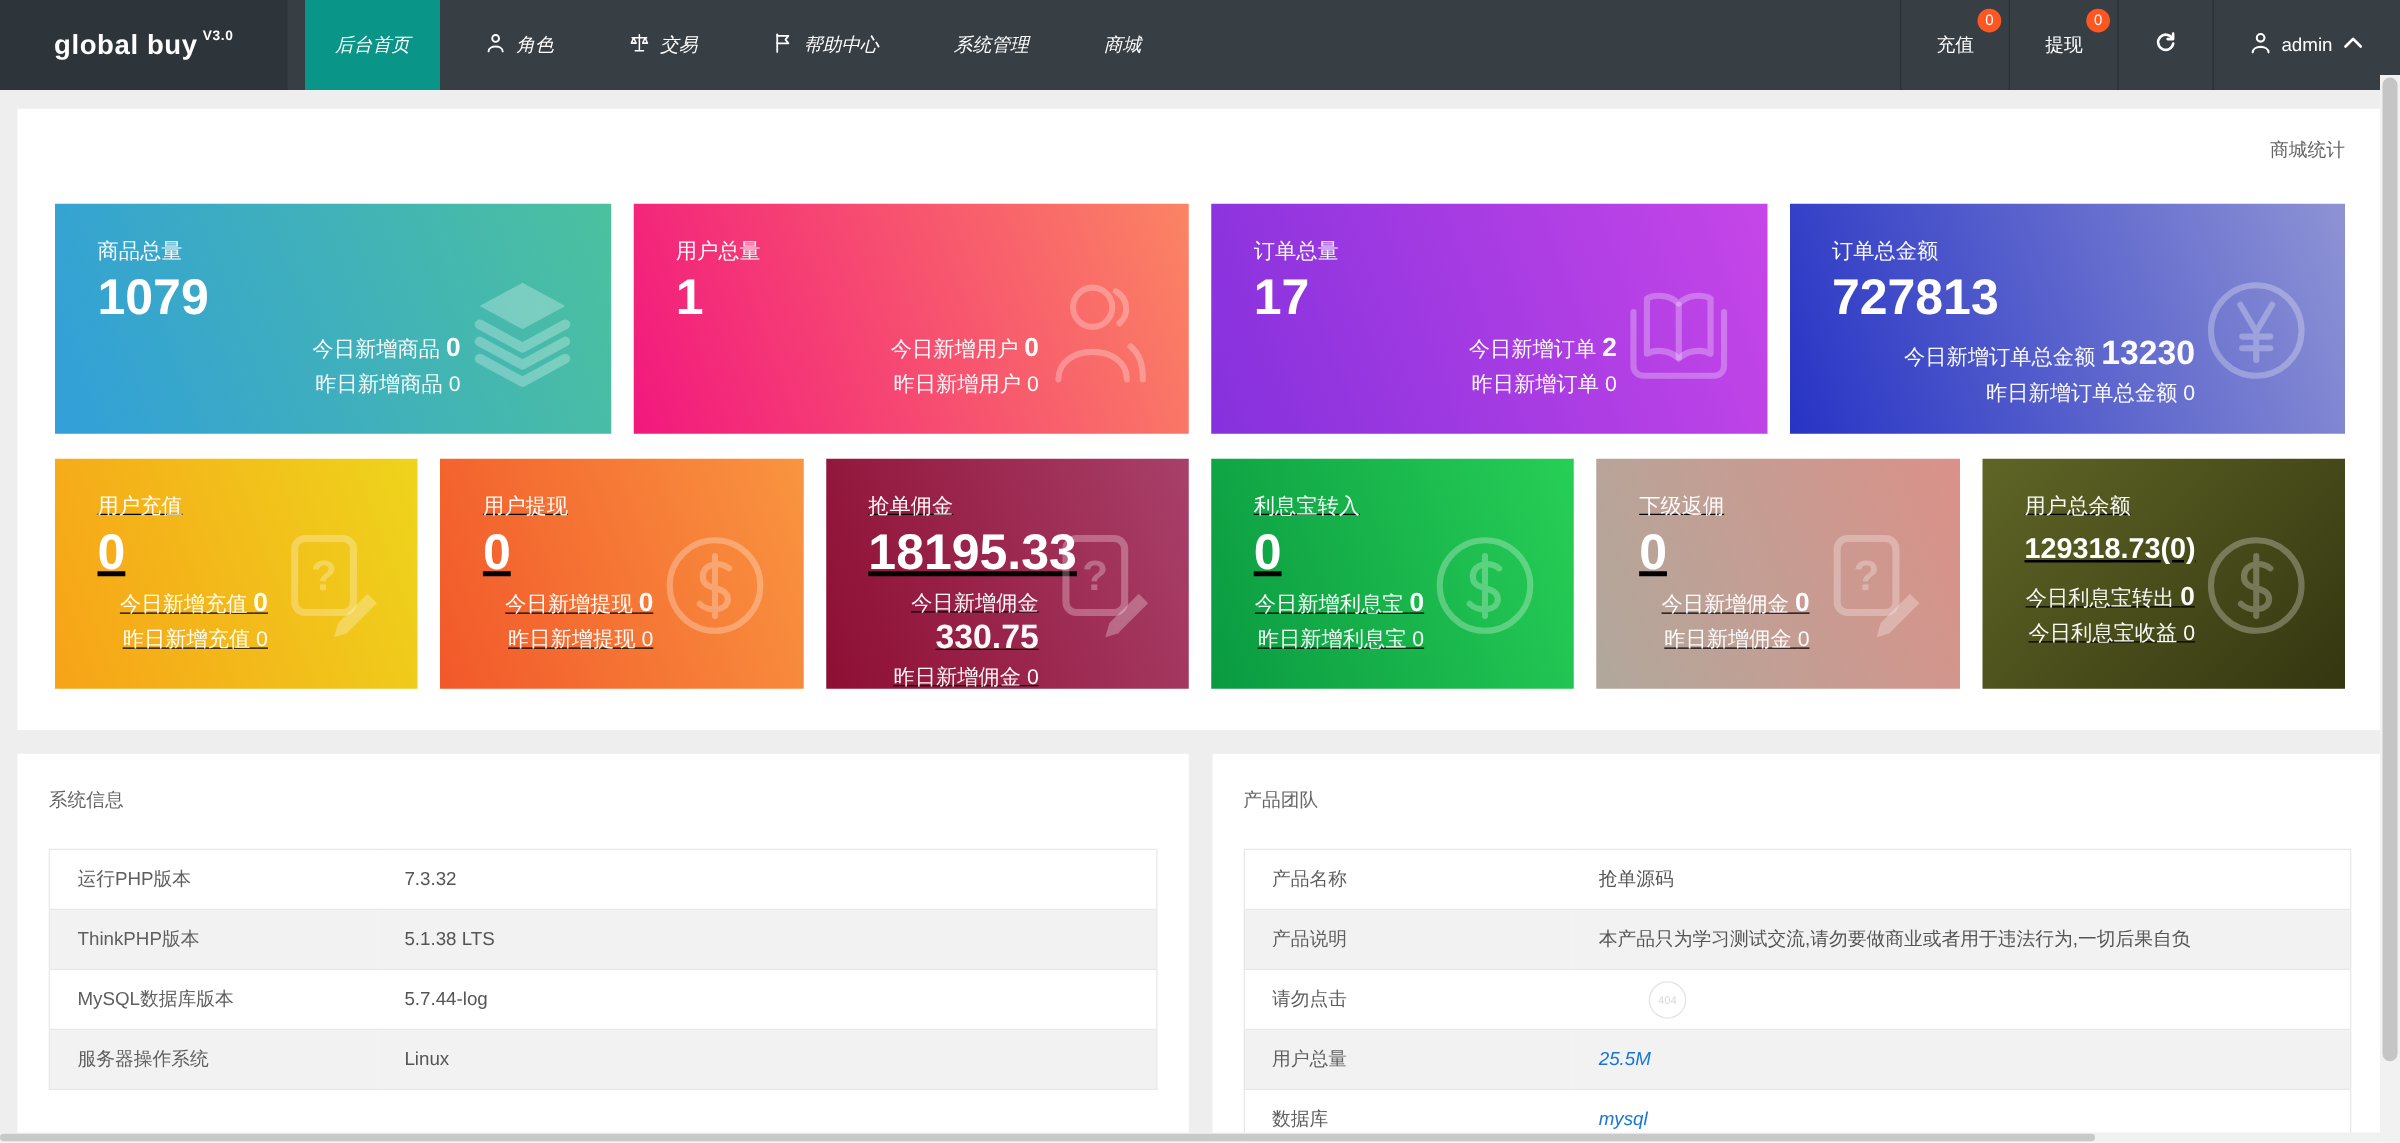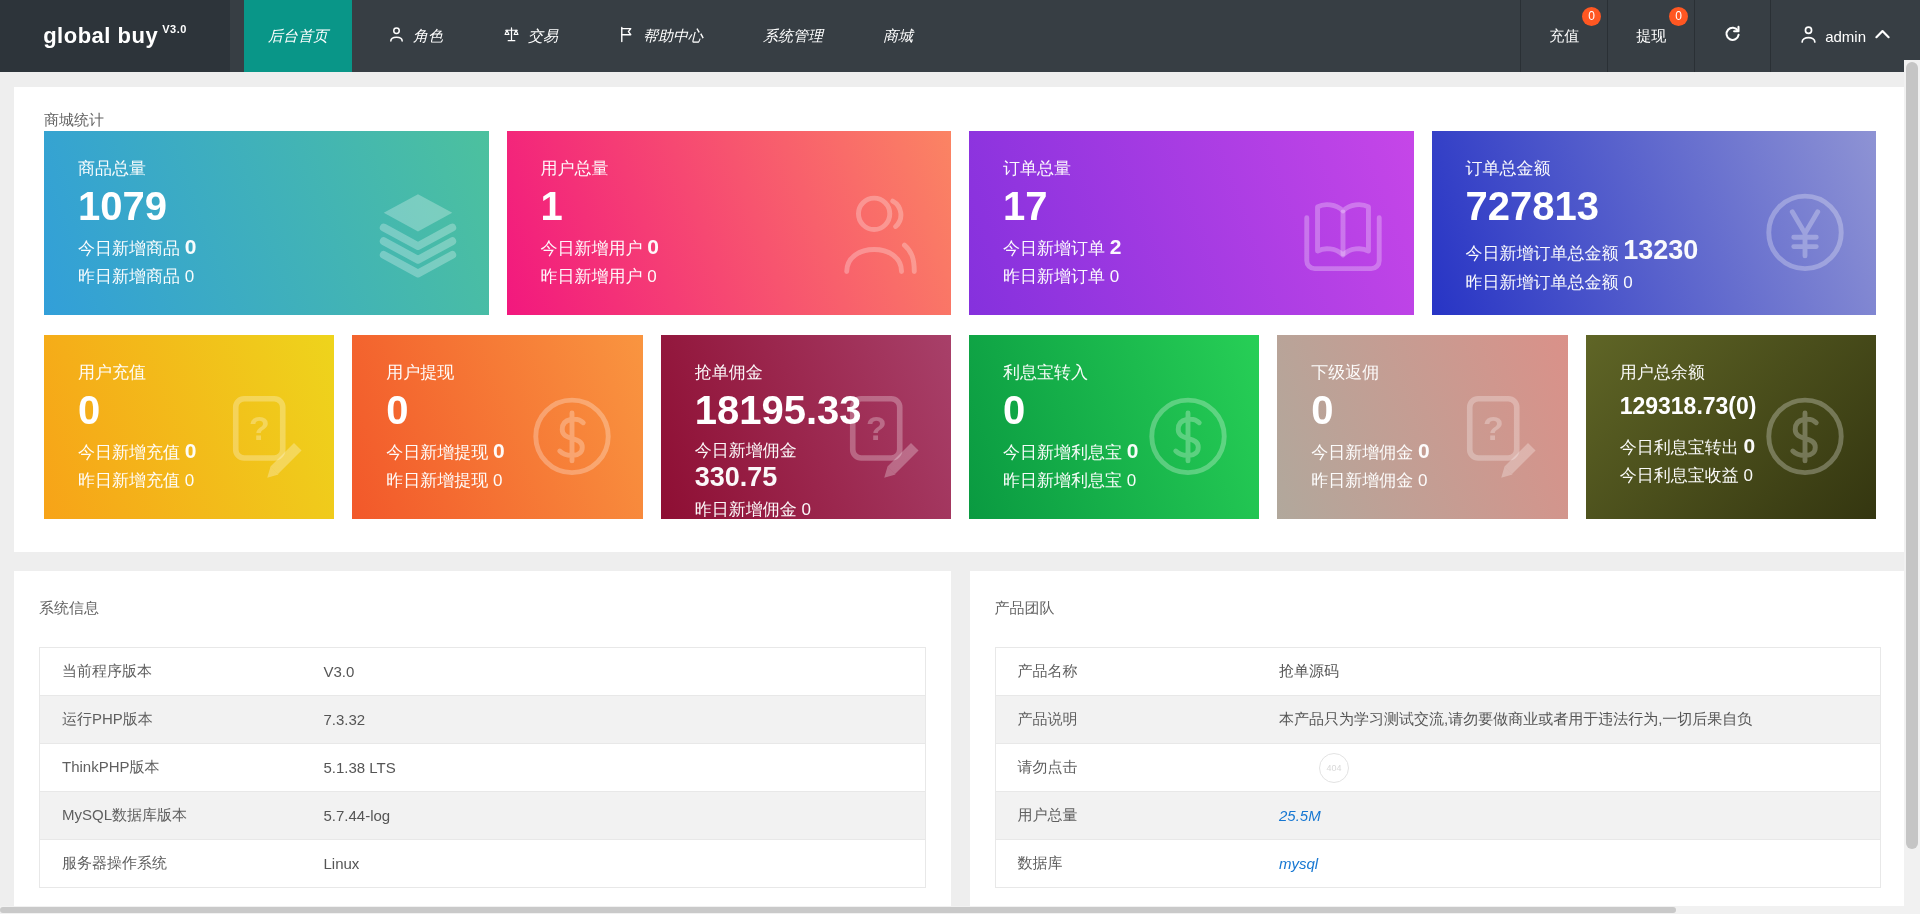--- a/index.html
+++ b/index.html
@@ -21,28 +21,28 @@
   .nav-right{margin-left:auto; display:flex; align-items:stretch;}
   .nav-item{display:flex; align-items:center; gap:7px; padding:0 28px; border-left:1px solid rgba(0,0,0,.22); position:relative; cursor:pointer; white-space:nowrap;}
   .nav-item svg{width:19px; height:19px;}
   .badge{position:absolute; top:7px; right:6px; background:var(--badge); color:#fff; font-size:12px; min-width:19px; height:19px; line-height:19px; border-radius:10px; text-align:center; padding:0 4px; font-style:normal;}
 
   
   .content{margin:15px 14px 0 14px;}
   .panel{background:#fff;}
   .panel-title{font-size:15px; color:#646464; height:20px;}
   .stats-panel{padding:24px 30px 33px;}
-  .stats-panel .panel-title{}
+  .stats-panel .panel-title{margin-bottom:32px;text-align:right;}
   .cards-row{display:flex; gap:18px;}
-  .cards-row + .cards-row{margin-top:20px;}
+  .cards-row + .cards-row{margin-top:20px;text-decoration:underline;}
   .stat-card{flex:1; height:184px; position:relative; color:#fff; padding:26px 120px 0 34px; overflow:hidden;}
   .card-title{font-size:17px; opacity:.97;}
   .card-value{font-size:40px; font-weight:700; line-height:1.2; margin:2px 0 2px;}
   .card-value.small{font-size:23px; line-height:1.8; margin:2px 0 7px;}
-  .card-line{font-size:17px; margin-top:5px; opacity:.97;}
+  .card-line{font-size:17px; margin-top:5px; opacity:.97;text-align:right;}
   .card-line b{font-size:21px;}
   .card-line b.big{font-size:27px;}
   .card-icon{position:absolute; right:24px; top:50%; transform:translateY(-40%); width:94px; height:94px; color:rgba(255,255,255,.28);}
   .card-icon svg{width:100%; height:100%;}
 
   .bottom-row{display:flex; gap:19px; margin-top:19px; align-items:flex-start;}
   .half-panel{flex:1; padding:28px 25px 40px;}
   .half-panel .panel-title{margin-bottom:28px;}
   table{width:100%; border-collapse:collapse; font-size:15px; color:#555; border:1px solid #e8e8e8;}
   tr:nth-child(even){background:#f2f2f2;}
@@ -244,24 +244,20 @@
         </div>
       </div>
   </section>
 
   <div class="bottom-row">
     <section class="panel half-panel">
       <div class="panel-title">系统信息</div>
       <table>
           <tbody id="sysinfo-body">
             <tr>
-              <td class="label">当前程序版本</td>
-              <td class="value"><span>V3.0</span></td>
-            </tr>
-            <tr>
               <td class="label">运行PHP版本</td>
               <td class="value"><span>7.3.32</span></td>
             </tr>
             <tr>
               <td class="label">ThinkPHP版本</td>
               <td class="value"><span>5.1.38 LTS</span></td>
             </tr>
             <tr>
               <td class="label">MySQL数据库版本</td>
               <td class="value"><span>5.7.44-log</span></td>

